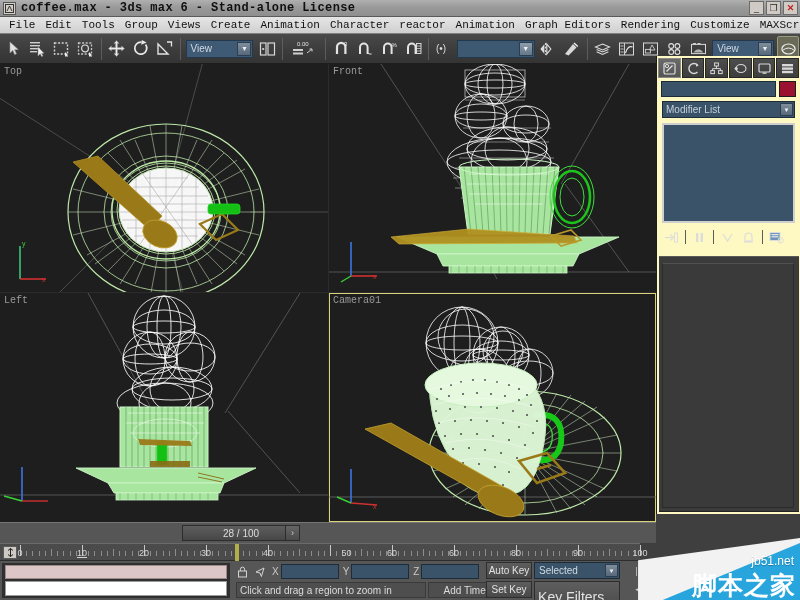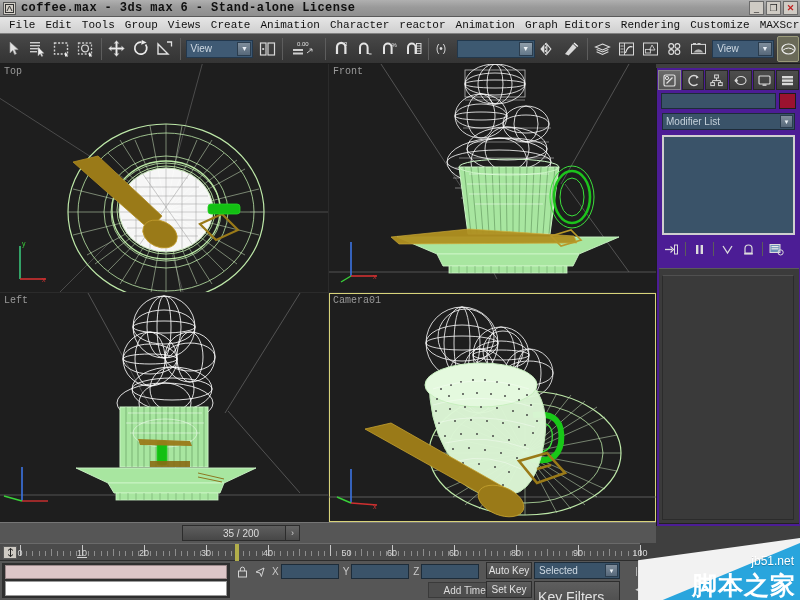--- a/index.html
+++ b/index.html
@@ -80,22 +80,22 @@
   .vp{ position:absolute; background:#1e1e1e; overflow:hidden; }
   .vp .vplabel{
     position:absolute; left:4px; top:2px; z-index:6;
     font-family:"Liberation Mono", monospace; font-size:10px; color:#9a9a9a;
   }
   .vp.sel{ outline:1px solid #d8d37a; outline-offset:-1px; }
   .vp svg{ position:absolute; left:0; top:0; }
 
   
   .cmdpanel{
-    position:absolute; left:656px; top:68px; width:144px; height:458px;
-    background:#4c1d95; border-left:1px solid #1c1c1c;
+    position:absolute; left:656px; top:56px; width:144px; height:458px;
+    background:#fef9c3; border-left:1px solid #1c1c1c;
   }
   .cptabs{ display:flex; height:22px; padding:2px 1px 0 1px; gap:1px; }
   .cptab{
     flex:1; background:linear-gradient(to bottom,#4d4d4d,#3d3d3d);
     border:1px solid #262626; display:flex;align-items:center;justify-content:center;
   }
   .cptab.on{ background:linear-gradient(to bottom,#6a6a6a,#545454); border-color:#8a8a8a; }
   .cprow{ display:flex; padding:3px 4px 0 4px; gap:3px; align-items:center; }
   .namefield{
     flex:1; height:16px; background:#3a5369; border:1px solid #1d2c39;
@@ -1014,21 +1014,21 @@
       </div>
     </div>
 
     <div class="rollpanel">
       <div class="inner"></div>
     </div>
   </div>
 
   <div class="timeslider">
     <div class="tsarrow" style="left:182px;">‹</div>
-    <div class="tsbox">35 / 200</div>
+    <div class="tsbox">28 / 100</div>
     <div class="tsarrow" style="left:285px;">›</div>
   </div>
 
   <div class="trackbar">
     <div class="tbicon">
       <svg width="9" height="9" viewBox="0 0 9 9">
           <path d="M4.5 0.5 L4.5 8.5 M2 2.5 L4.5 0.5 L7 2.5 M2 6.5 L4.5 8.5 L7 6.5" stroke="#222" fill="none" stroke-width="1"></path>
         </svg>
     </div>
     <div class="ruler" id="ruler">
@@ -1174,20 +1174,21 @@
       <span class="coordlbl">Z</span>
       <span class="coordfield"></span>
       <span class="keytoggle">
         <svg width="26" height="13" viewBox="0 0 26 13">
             <circle cx="5" cy="6.5" r="4" fill="none" stroke="#e2e2e2" stroke-width="2"></circle>
             <rect x="9" y="5.3" width="15" height="2.4" fill="#e2e2e2"></rect>
           </svg>
       </span>
     </div>
 
+    <div class="prompt">Click and drag a region to zoom in</div>
     <div class="timetag">Add Time Tag</div>
 
     <div class="autokey">Auto Key</div>
     <div class="setkey">Set Key</div>
 
     <div class="selcombo">
       <span>Selected</span>
       <span class="arrow">▼</span>
     </div>
     <div class="keyfilters">Key Filters...</div>

